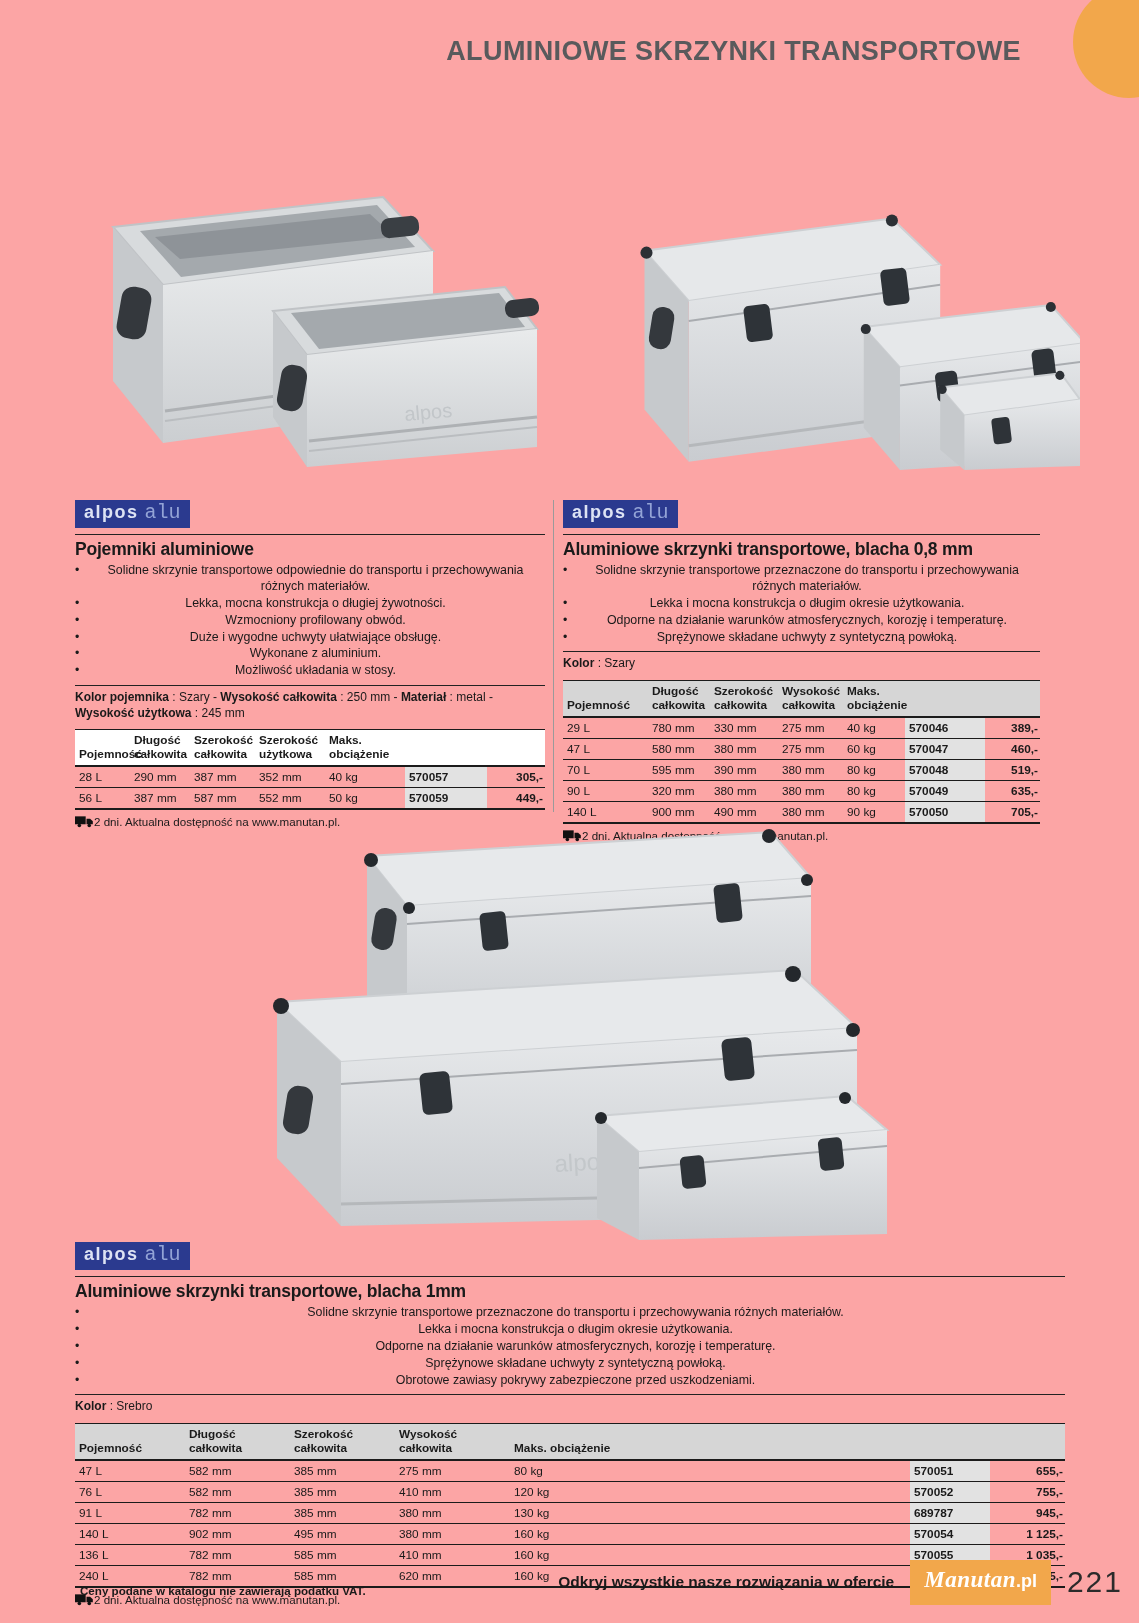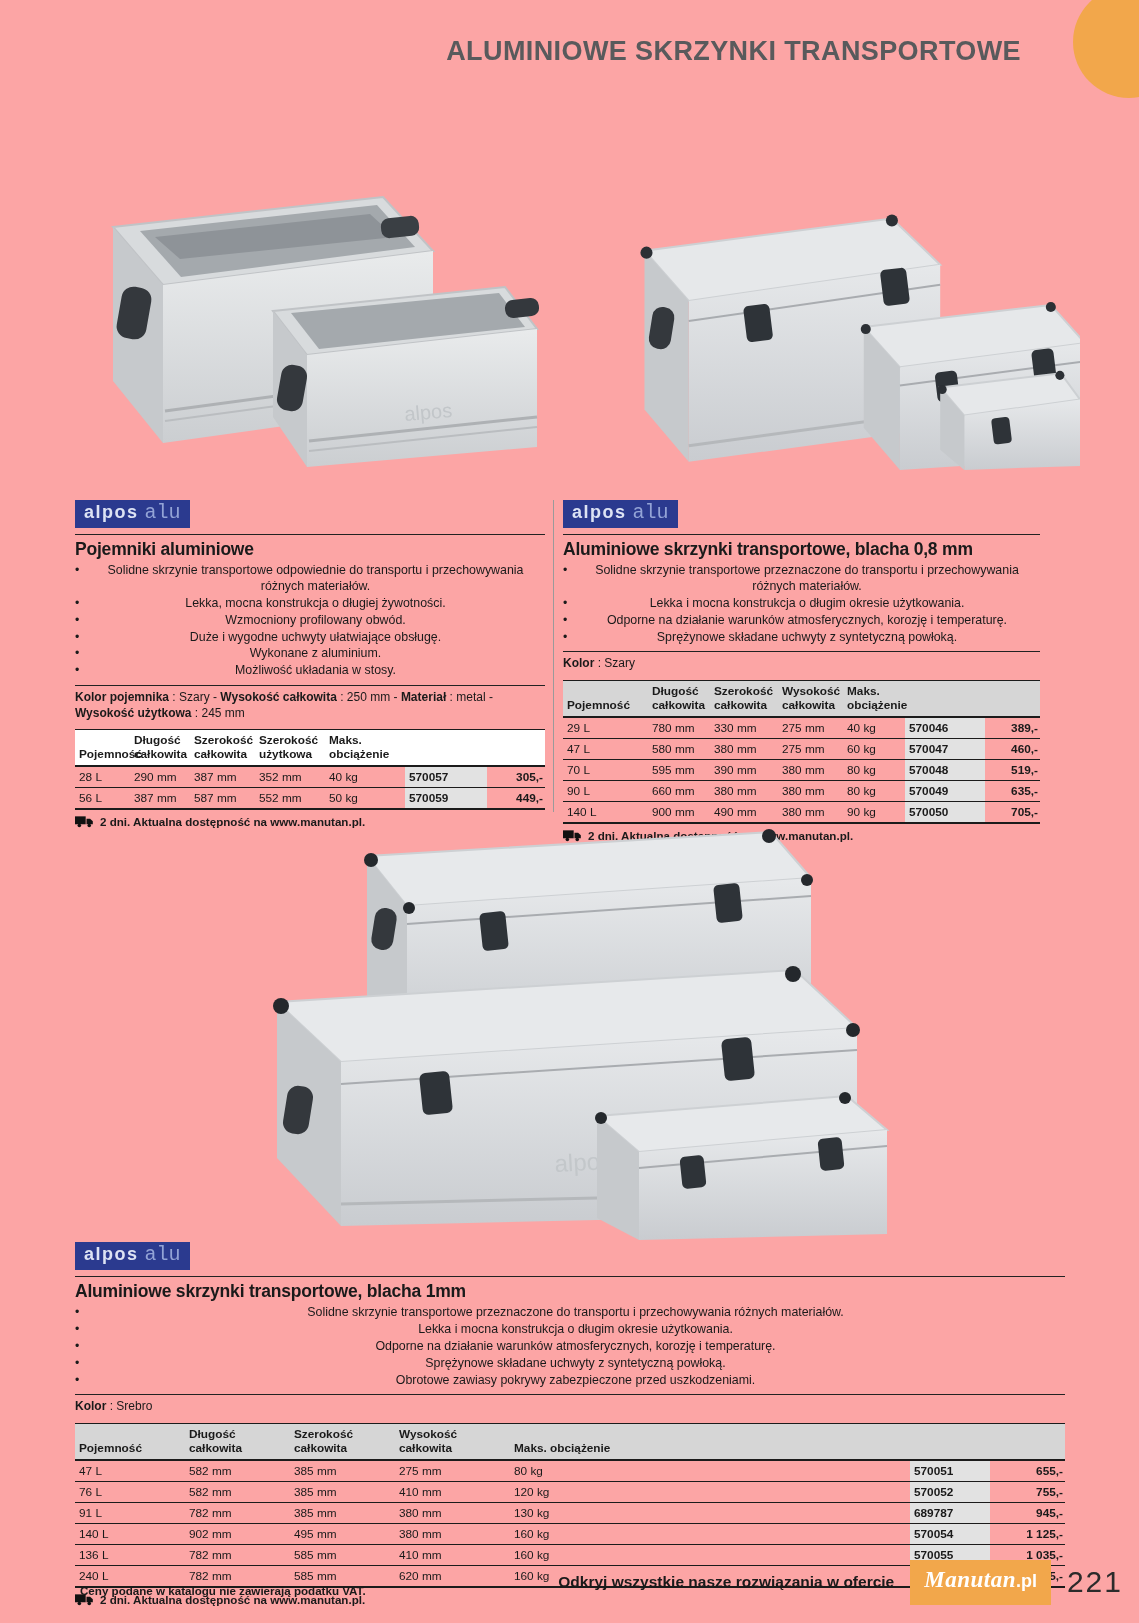--- a/index.html
+++ b/index.html
@@ -42,21 +42,21 @@
 
   table.ptable{border-collapse:collapse;width:100%;font-size:11.8px;table-layout:fixed;
                border-top:1.5px solid #1b1b1b;border-bottom:2px solid #1b1b1b;margin-top:2px;}
   table.ptable th{text-align:left;font-weight:bold;padding:4px 4px;border-bottom:2px solid #1b1b1b;
                   background:#d6d6d6;vertical-align:bottom;line-height:1.15;}
   table.ptable.plain-head th{background:#fff;}
   table.ptable td{padding:3px 4px;border-bottom:1px solid #1b1b1b;white-space:nowrap;overflow:hidden;}
   table.ptable td.code{background:#e2e2e2;font-weight:bold;}
   table.ptable td.price{text-align:right;font-weight:bold;padding-right:2px;}
 
-  .avail{display:flex;align-items:flex-start;gap:6px;margin:5px 0 0;font-size:11.6px;font-weight:bold;}
+  .avail{display:flex;align-items:flex-start;gap:0;margin:5px 0 0;font-size:11.6px;font-weight:normal;}
   .avail svg{flex:0 0 auto;}
 
   
   .vat-note{position:absolute;left:80px;top:1584px;font-size:11.6px;font-weight:600;}
   .footer-right{position:absolute;right:16px;top:1556px;height:52px;display:flex;align-items:center;gap:16px;}
   .footer-cta{font-size:15.5px;font-weight:bold;white-space:nowrap;}
   .manutan-logo{display:inline-block;background:var(--accent-orange,#f2a33c);color:#fff;
                 padding:8px 14px 14px;line-height:1;white-space:nowrap;}
   .m-script{font-family:"Liberation Serif",serif;font-style:italic;font-weight:bold;font-size:23px;letter-spacing:.5px;}
   .m-pl{font-size:18px;font-weight:bold;}
@@ -268,21 +268,21 @@
             <td class="">70 L</td>
             <td class="">595 mm</td>
             <td class="">390 mm</td>
             <td class="">380 mm</td>
             <td class="">80 kg</td>
             <td class="code">570048</td>
             <td class="price">519,-</td>
           </tr>
           <tr>
             <td class="">90 L</td>
-            <td class="">660 mm</td>
+            <td class="">320 mm</td>
             <td class="">380 mm</td>
             <td class="">380 mm</td>
             <td class="">80 kg</td>
             <td class="code">570049</td>
             <td class="price">635,-</td>
           </tr>
           <tr>
             <td class="">140 L</td>
             <td class="">900 mm</td>
             <td class="">490 mm</td>

